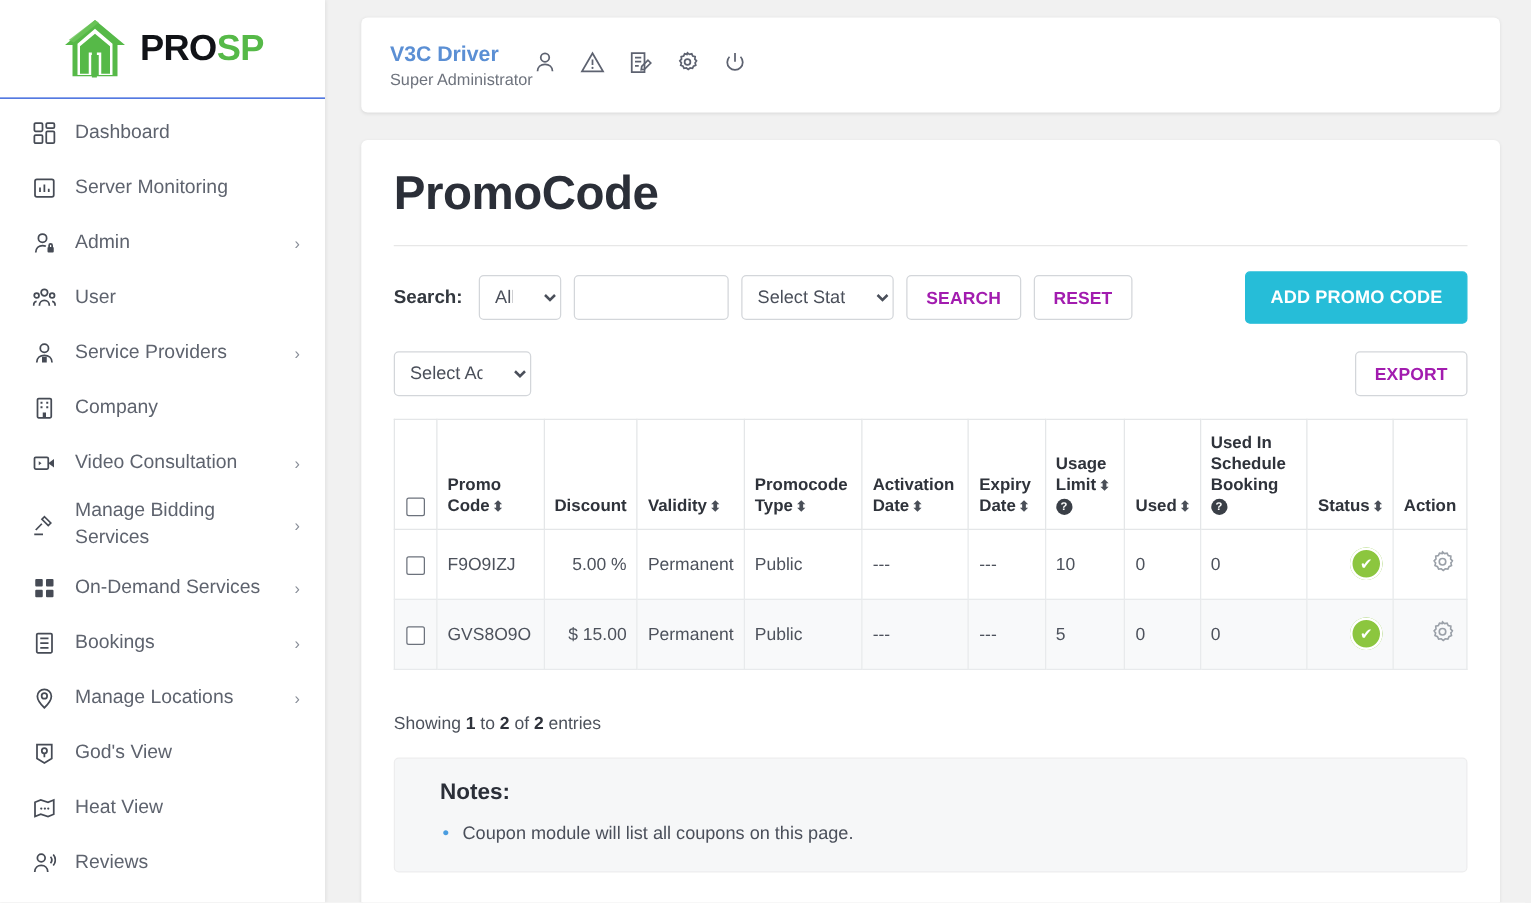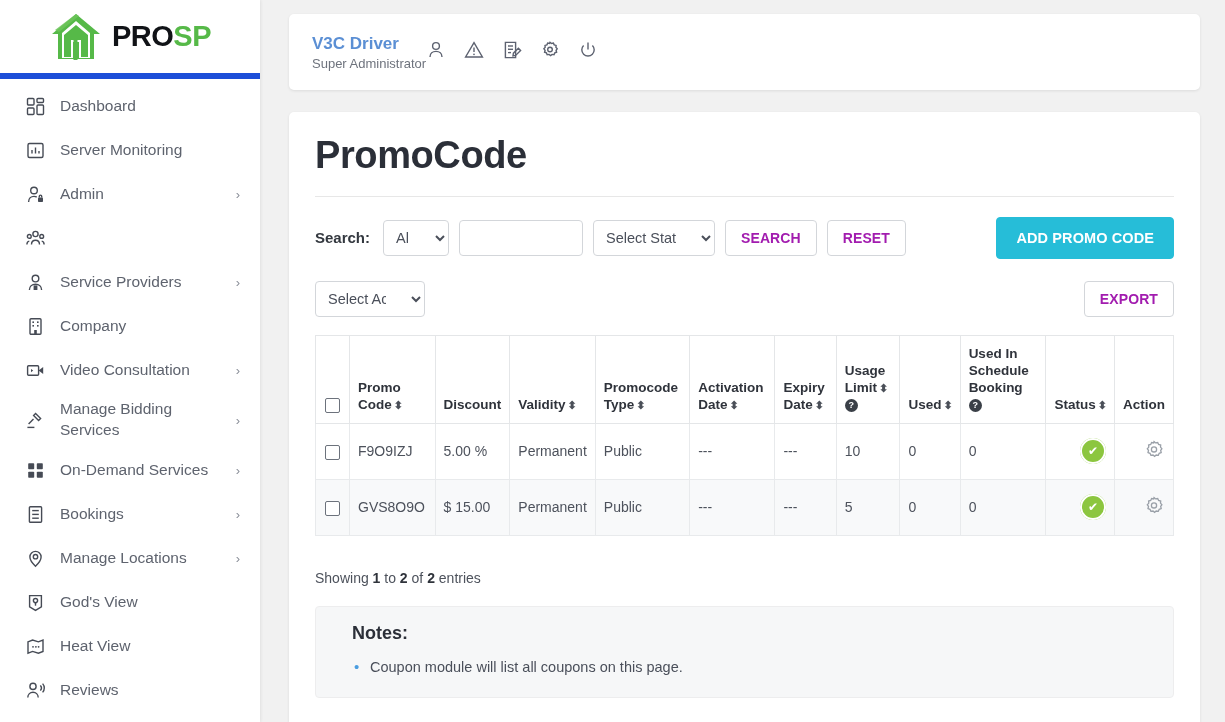--- a/index.html
+++ b/index.html
@@ -19,21 +19,21 @@
     flex: 0 0 260px;
     overflow: hidden;
     box-shadow: 1px 0 3px rgba(0,0,0,.07);
     position: relative;
     z-index: 5;
   }
   .logo-wrap {
     height: 79px;
     display: flex; align-items: center; justify-content: center;
     background: #fff;
-    border-bottom: 6px solid #1d4ed8;
+    border-bottom: 1px solid #1d4ed8;
   }
   .logo { display: flex; align-items: center; gap: 9px; }
   .logo-mark { width: 54px; height: 50px; display: block; }
   .logo-text { font-size: 29px; font-weight: bold; letter-spacing: -.5px; line-height: 1; }
   .logo-text .pro { color: #111317; }
   .logo-text .sp { color: #56b948; }
 
   .nav { padding-top: 5px; }
   .nav-item {
     display: flex; align-items: center;
@@ -179,21 +179,21 @@
     font-weight: bold; vertical-align: middle;
     cursor: pointer;
   }
   .cb {
     width: 15px; height: 15px;
     border: 1.6px solid #6c727c;
     border-radius: 2px; background: #fff;
     display: inline-block; cursor: pointer;
     vertical-align: middle;
   }
-  .right { text-align: left; }
+  .right { text-align: right; }
   .center { text-align: right; }
   .status-badge {
     width: 26px; height: 26px; border-radius: 50%;
     background: #8cc63f; display: inline-flex;
     align-items: center; justify-content: center;
     cursor: pointer;
     box-shadow: 0 0 0 2px #fff inset;
   }
   .status-badge .inner {
     width: 18px; height: 18px; border-radius: 50%;
@@ -293,20 +293,21 @@
         <span class="nav-icon">
           <svg width="19" height="19" viewBox="0 0 19 19" fill="none" stroke="currentColor" stroke-width="1.4">
             <circle cx="9.5" cy="5" r="2.6"></circle>
               <path d="M5.5 15.5c0-2.6 1.8-4.2 4-4.2s4 1.6 4 4.2"></path>
             <circle cx="3.3" cy="7.4" r="1.9"></circle>
               <path d="M.9 15.5c0-2 1-3.2 2.4-3.4"></path>
             <circle cx="15.7" cy="7.4" r="1.9"></circle>
               <path d="M18.1 15.5c0-2-1-3.2-2.4-3.4"></path>
           </svg>
         </span>
+        <span class="nav-label">User</span>
         <span class="nav-caret"></span>
       </div>
 
       <div class="nav-item">
         <span class="nav-icon">
           <svg width="19" height="19" viewBox="0 0 19 19" fill="none" stroke="currentColor" stroke-width="1.4">
             <circle cx="9.5" cy="5.6" r="3.3"></circle>
             <path d="M3.4 17c0-3.7 2.7-5.8 6.1-5.8s6.1 2.1 6.1 5.8"></path>
             <rect x="7.6" y="12.4" width="3.8" height="4.6" fill="currentColor" stroke="none"></rect>
           </svg>

